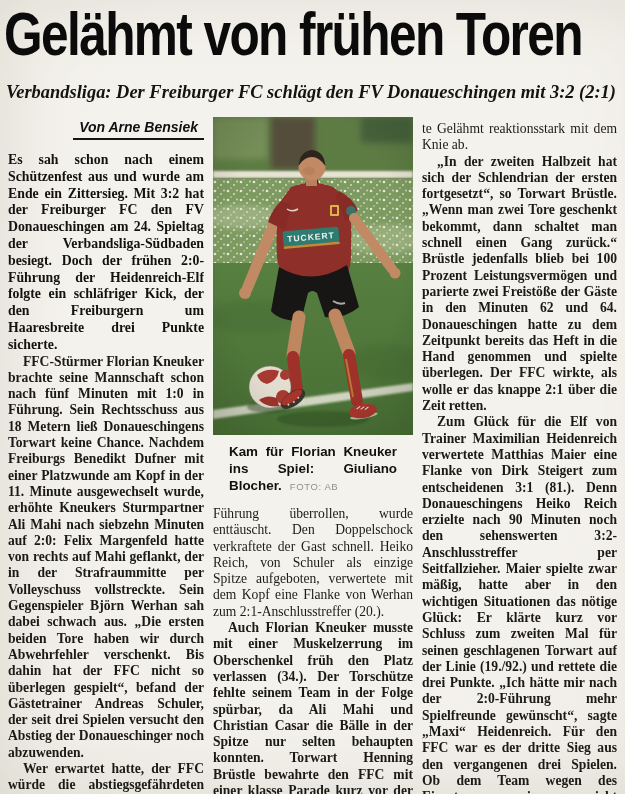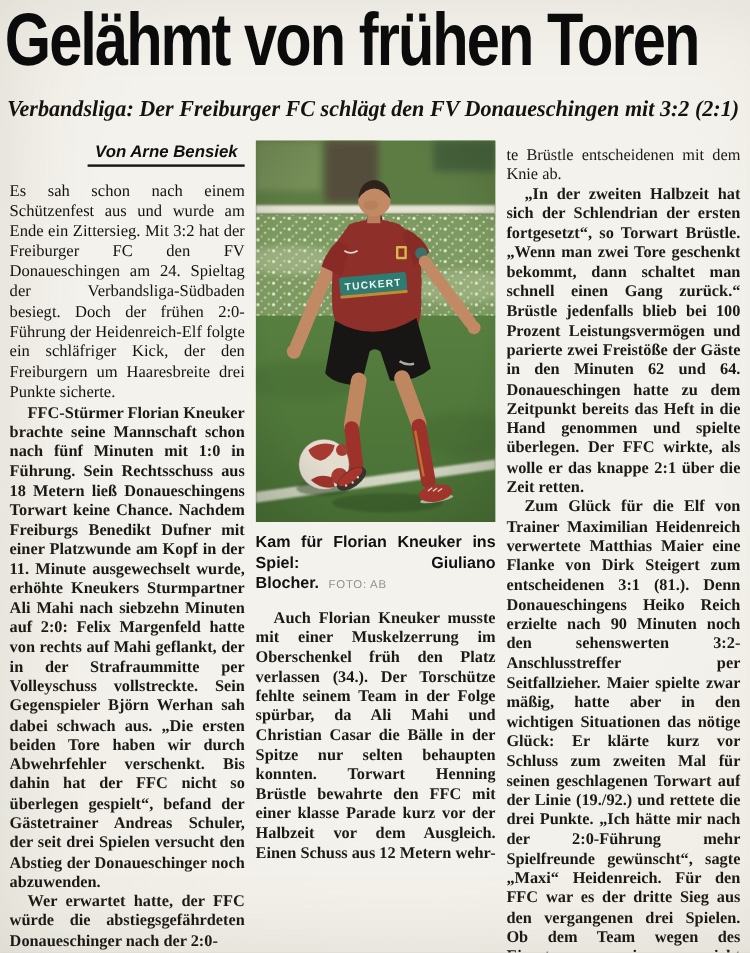--- a/index.html
+++ b/index.html
@@ -30,26 +30,26 @@
   .col-2 { width:200px; padding-top:2px; }
   .col-3 { width:195px; padding-top:6px; }
   .byline-wrap { text-align:right; margin:3px 0 12px; }
   .byline {
     display:inline-block; font-family:"Liberation Sans", sans-serif;
     font-weight:bold; font-style:italic; font-size:14px; color:#101010;
     padding:0 6px 3px; border-bottom:2.5px solid #151515;
   }
   p.body, p.lead { margin:0; text-align:justify; hyphens:manual; }
   p.body  { font-size:13.6px; line-height:16.3px; color:#1b1a16; }
-  p.lead  { font-size:13.8px; line-height:16.8px; font-weight:normal; color:#131210; }
+  p.lead  { font-size:13.8px; line-height:16.8px; font-weight:bold; color:#131210; }
   .indent { text-indent:15px;font-weight:bold; }
   figure.photo { margin:0; width:200px; height:318px; }
   figure.photo svg { display:block; }
   .caption {
-    margin:8px 0 11px; font-family:"Liberation Sans", sans-serif;
+    margin:8px 16px 11px; font-family:"Liberation Sans", sans-serif;
     font-weight:bold; font-size:13.4px; line-height:17px; color:#111;
     text-align:justify;
   }
   .credit {
     font-weight:normal; font-size:9.5px; letter-spacing:.6px;
     color:#93918a; margin-left:8px; white-space:nowrap; font-style:normal;
   }
 </style>
 </head>
 <body>
@@ -181,23 +181,24 @@
           </g>
 
           <rect width="200" height="318" fill="url(#vig)"></rect>
         </svg>
       </figure>
 
       <p class="caption">
         <span>Kam für Florian Kneuker ins Spiel: Giuliano Blocher.</span><span class="credit">FOTO: AB</span>
       </p>
 
+      <p class="body">Führung überrollen, wurde enttäuscht. Den Doppelschock verkraftete der Gast schnell. Heiko Reich, von Schuler als einzige Spitze aufgeboten, verwertete mit dem Kopf eine Flanke von Werhan zum 2:1-Anschlusstreffer (20.).</p>
       <p class="body indent">Auch Florian Kneuker musste mit einer Muskelzerrung im Oberschenkel früh den Platz verlassen (34.). Der Torschütze fehlte seinem Team in der Folge spürbar, da Ali Mahi und Christian Casar die Bälle in der Spitze nur selten behaupten konnten. Torwart Henning Brüstle bewahrte den FFC mit einer klasse Parade kurz vor der Halbzeit vor dem Ausgleich. Einen Schuss aus 12 Metern wehr-</p>
     </div>
 
     <div class="col col-3">
-      <p class="body">te Brüstle entscheidenen mit dem Knie ab.</p>
+      <p class="body">te Gelähmt reaktionsstark mit dem Knie ab.</p>
       <p class="body indent">„In der zweiten Halbzeit hat sich der Schlendrian der ersten fortgesetzt“, so Torwart Brüstle. „Wenn man zwei Tore geschenkt bekommt, dann schaltet man schnell einen Gang zurück.“ Brüstle jedenfalls blieb bei 100 Prozent Leistungsvermögen und parierte zwei Freistöße der Gäste in den Minuten 62 und 64. Donaueschingen hatte zu dem Zeitpunkt bereits das Heft in die Hand genommen und spielte überlegen. Der FFC wirkte, als wolle er das knappe 2:1 über die Zeit retten.</p>
       <p class="body indent">Zum Glück für die Elf von Trainer Maximilian Heidenreich verwertete Matthias Maier eine Flanke von Dirk Steigert zum entscheidenen 3:1 (81.). Denn Donaueschingens Heiko Reich erzielte nach 90 Minuten noch den sehenswerten 3:2-Anschlusstreffer per Seitfallzieher. Maier spielte zwar mäßig, hatte aber in den wichtigen Situationen das nötige Glück: Er klärte kurz vor Schluss zum zweiten Mal für seinen geschlagenen Torwart auf der Linie (19./92.) und rettete die drei Punkte. „Ich hätte mir nach der 2:0-Führung mehr Spielfreunde gewünscht“, sagte „Maxi“ Heidenreich. Für den FFC war es der dritte Sieg aus den vergangenen drei Spielen. Ob dem Team wegen des Einsetzens eines nicht spielberechtigten Spielers vier Punkte abgezogen werden, ist noch offen.</p>
     </div>
 
   </div>
 </div>
 
 </body></html>

